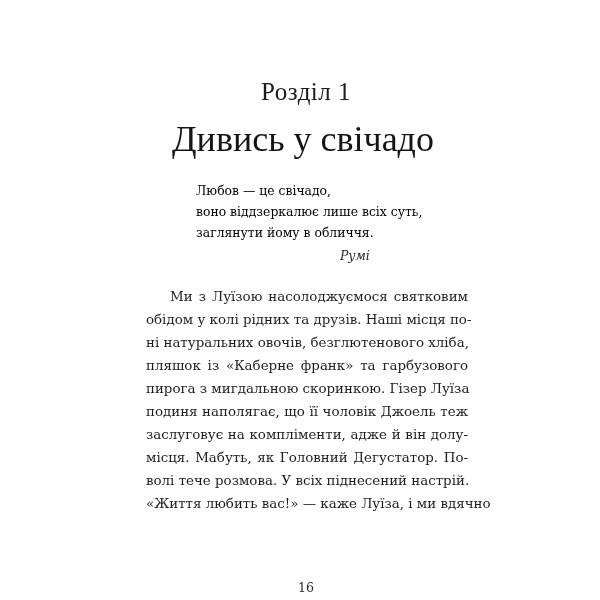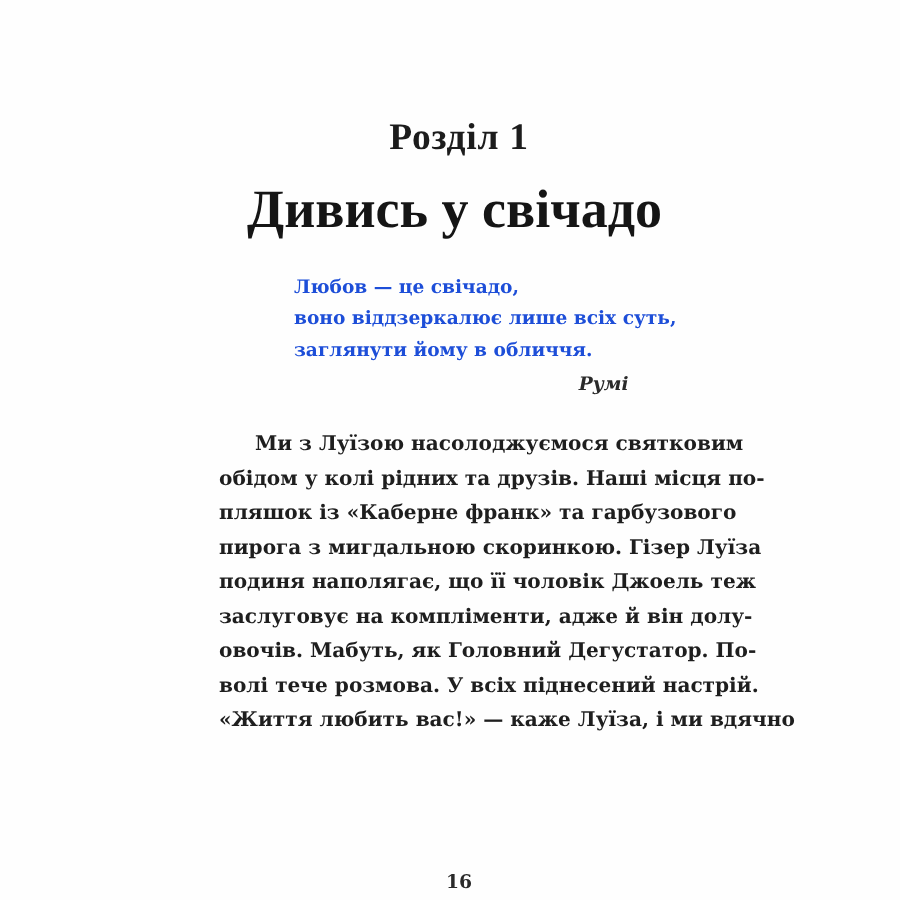--- a/index.html
+++ b/index.html
@@ -1,35 +1,35 @@
 <!DOCTYPE html>
 <html><head>
 <meta charset="utf-8">
 <style>
   html, body { margin: 0; padding: 0; }
   body {
     width: 600px; height: 600px; background: #ffffff; position: relative; overflow: hidden;
     font-family: "DejaVu Serif", "Liberation Serif", serif; color: #1a1a1a;
   }
-  .page { position: absolute; left: 0; top: 0; width: 600px; height: 600px; background: #fefefe; font-weight: bold; }
+  .page { position: absolute; left: 0; top: 0; width: 600px; height: 600px; background: #fefefe; }
   .chapter-num {
     position: absolute; left: 0; width: 612px; top: 78px; text-align: center;
     font-family: "Liberation Serif", serif; font-size: 25px; letter-spacing: 0.5px; color: #1c1c1c;
   }
   .chapter-title {
     position: absolute; left: 0; width: 606px; top: 118px; text-align: center;
     font-family: "Liberation Serif", serif; font-size: 36px; color: #151515;
   }
   .epigraph {
     position: absolute; left: 196px; top: 180px; width: 240px;
-    font-family: "DejaVu Serif", serif; font-size: 12.4px; line-height: 21.2px; color: #1d4ed8;
+    font-family: "DejaVu Serif", serif; font-size: 12.4px; line-height: 21.2px; color: #000000;
   }
   .epigraph .line { white-space: nowrap; }
   .epigraph-author {
-    position: absolute; left: 340px; width: 79px; top: 248px; text-align: right;
+    position: absolute; left: 340px; width: 79px; top: 248px; 
     font-family: "DejaVu Serif", serif; font-style: italic; font-size: 12.4px; color: #2a2a2a;
   }
   .body-text {
     position: absolute; left: 146px; top: 285px; width: 322px;
     font-family: "DejaVu Serif", serif; font-size: 13.4px; line-height: 23px; color: #1e1e1e;
   }
   .body-text .line { white-space: nowrap; display: block; text-align: justify; text-align-last: justify; height: 23px; }
   .body-text .line.first-line { text-align-last: left; }
   .body-text .line.indent { padding-left: 24px; }
   .page-number {
@@ -47,24 +47,25 @@
   <div class="epigraph">
     <div class="line">Любов — це свічадо,</div>
     <div class="line">воно віддзеркалює лише всіх суть,</div>
     <div class="line">заглянути йому в обличчя.</div>
   </div>
   <div class="epigraph-author">Румі</div>
 
   <div class="body-text">
     <span class="line indent">Ми з Луїзою насолоджуємося святковим</span>
     <span class="line">обідом у колі рідних та друзів. Наші місця по-</span>
+    <span class="line">ні натуральних овочів, безглютенового хліба,</span>
     <span class="line">пляшок із «Каберне франк» та гарбузового</span>
     <span class="line">пирога з мигдальною скоринкою. Гізер Луїза</span>
     <span class="line">подиня наполягає, що її чоловік Джоель теж</span>
     <span class="line">заслуговує на компліменти, адже й він долу-</span>
-    <span class="line">овочів. Мабуть, як Головний Дегустатор. По-</span>
+    <span class="line">місця. Мабуть, як Головний Дегустатор. По-</span>
     <span class="line">волі тече розмова. У всіх піднесений настрій.</span>
     <span class="line">«Життя любить вас!» — каже Луїза, і ми вдячно</span>
 
   </div>
 
   <div class="page-number">16</div>
 </div>
 
 </body></html>

